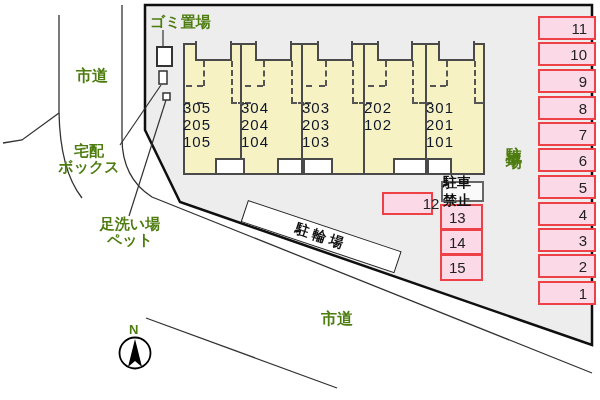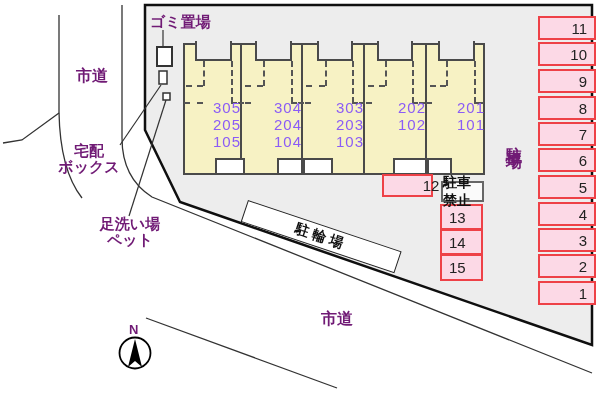--- a/index.html
+++ b/index.html
@@ -11,29 +11,29 @@
   
   .building{position:absolute;left:183px;top:43px;width:302px;height:132px;
     background:#f7f2c4;border:2px solid #4a4a4a;box-sizing:border-box;}
   .notch{position:absolute;top:41px;height:20px;background:#ededed;box-sizing:border-box;
     border-left:2px solid #4a4a4a;border-right:2px solid #4a4a4a;border-bottom:2px solid #4a4a4a;}
   .divider{position:absolute;top:45px;height:128px;width:2px;background:#4a4a4a;}
   .door{position:absolute;top:158px;height:15px;background:#ffffff;box-sizing:border-box;
     border:2px solid #4a4a4a;border-bottom:none;}
   .dashv{position:absolute;width:0;border-left:2px dashed #555;}
   .dashh{position:absolute;height:0;border-top:2px dashed #555;}
-  .rooms{position:absolute;top:99px;text-align:right;font-size:15px;line-height:17px;
-    color:#8b5cf6;letter-spacing:1px;}
+  .rooms{position:absolute;top:99px;text-align:left;font-size:15px;line-height:17px;
+    color:#0f172a;letter-spacing:1px;}
   
   .stall{position:absolute;background:#fcd9e6;border:2px solid #ee4147;box-sizing:border-box;
     font-size:15px;color:#222;display:flex;align-items:center;padding-left:47px;}
   .stall.right{justify-content:flex-end;padding-right:7px;}
   .stall.left{justify-content:flex-start;padding-left:7px;}
   .stall.center{justify-content:center;}
-  .lbl{position:absolute;font-weight:bold;color:#701a75;white-space:nowrap;}
+  .lbl{position:absolute;font-weight:bold;color:#4d7c0f;white-space:nowrap;}
   .sign{position:absolute;left:441px;top:181px;width:43px;height:21px;background:#fafafa;
     border:2px solid #666;box-sizing:border-box;display:flex;align-items:center;justify-content:center;
     font-size:14px;font-weight:bold;color:#111;letter-spacing:0px;}
   .bike{position:absolute;left:248px;top:200px;width:162px;height:23px;background:#ffffff;
     border:1.5px solid #222;box-sizing:border-box;transform:rotate(18.5deg);transform-origin:top left;
     display:flex;align-items:center;justify-content:center;font-size:14px;font-weight:bold;letter-spacing:4px;}
   .two-line{text-align:center;font-weight:bold;font-size:15px;line-height:16px;}
 </style>
 </head>
 <body>
@@ -115,37 +115,38 @@
   <div class="rooms" style="left:302px;width:62px;">
     <div>303</div>
     <div>203</div>
     <div>103</div>
   </div>
   <div class="rooms" style="left:364px;width:62px;">
     <div>202</div>
     <div>102</div>
   </div>
   <div class="rooms" style="left:426px;width:59px;">
+    <div>301</div>
     <div>201</div>
     <div>101</div>
   </div>
 
   <div class="stall right" style="left:538px;top:16px;width:46px;height:24px;">11</div>
   <div class="stall right" style="left:538px;top:42px;width:46px;height:24px;">10</div>
   <div class="stall right" style="left:538px;top:69px;width:46px;height:24px;">9</div>
   <div class="stall right" style="left:538px;top:96px;width:46px;height:24px;">8</div>
   <div class="stall right" style="left:538px;top:122px;width:46px;height:24px;">7</div>
   <div class="stall right" style="left:538px;top:148px;width:46px;height:24px;">6</div>
   <div class="stall right" style="left:538px;top:175px;width:46px;height:24px;">5</div>
   <div class="stall right" style="left:538px;top:202px;width:46px;height:24px;">4</div>
   <div class="stall right" style="left:538px;top:228px;width:46px;height:24px;">3</div>
   <div class="stall right" style="left:538px;top:254px;width:46px;height:24px;">2</div>
   <div class="stall right" style="left:538px;top:281px;width:46px;height:24px;">1</div>
 
-  <div class="stall center" style="left:382px;top:174px;width:22px;height:23px;text-align:right;">12</div>
+  <div class="stall center" style="left:382px;top:192px;width:22px;height:23px;text-align:right;">12</div>
   <div class="stall left" style="left:440px;top:204px;width:43px;height:26px;">13</div>
   <div class="stall left" style="left:440px;top:229px;width:43px;height:26px;">14</div>
   <div class="stall left" style="left:440px;top:254px;width:43px;height:27px;">15</div>
 
   <div class="sign">駐車禁止</div>
 
   <div class="bike">駐輪場</div>
 
   <div class="lbl" style="left:150px;top:13px;font-size:15px;">ゴミ置場</div>
   <div class="lbl" style="left:76px;top:66px;font-size:16px;">市道</div>

